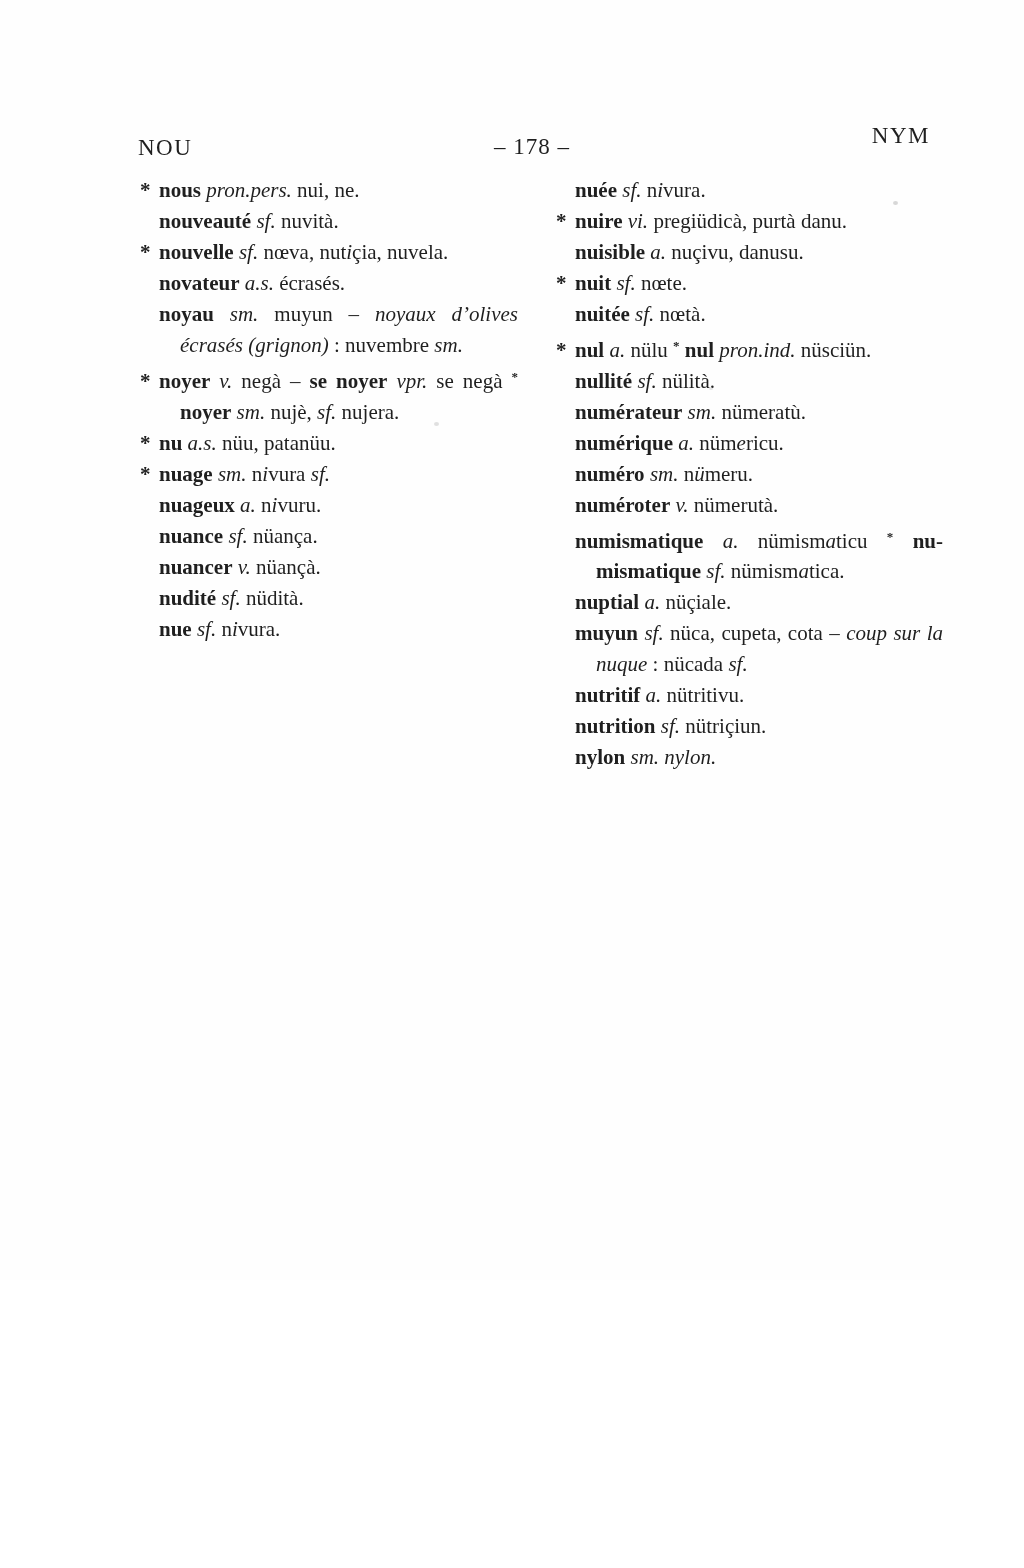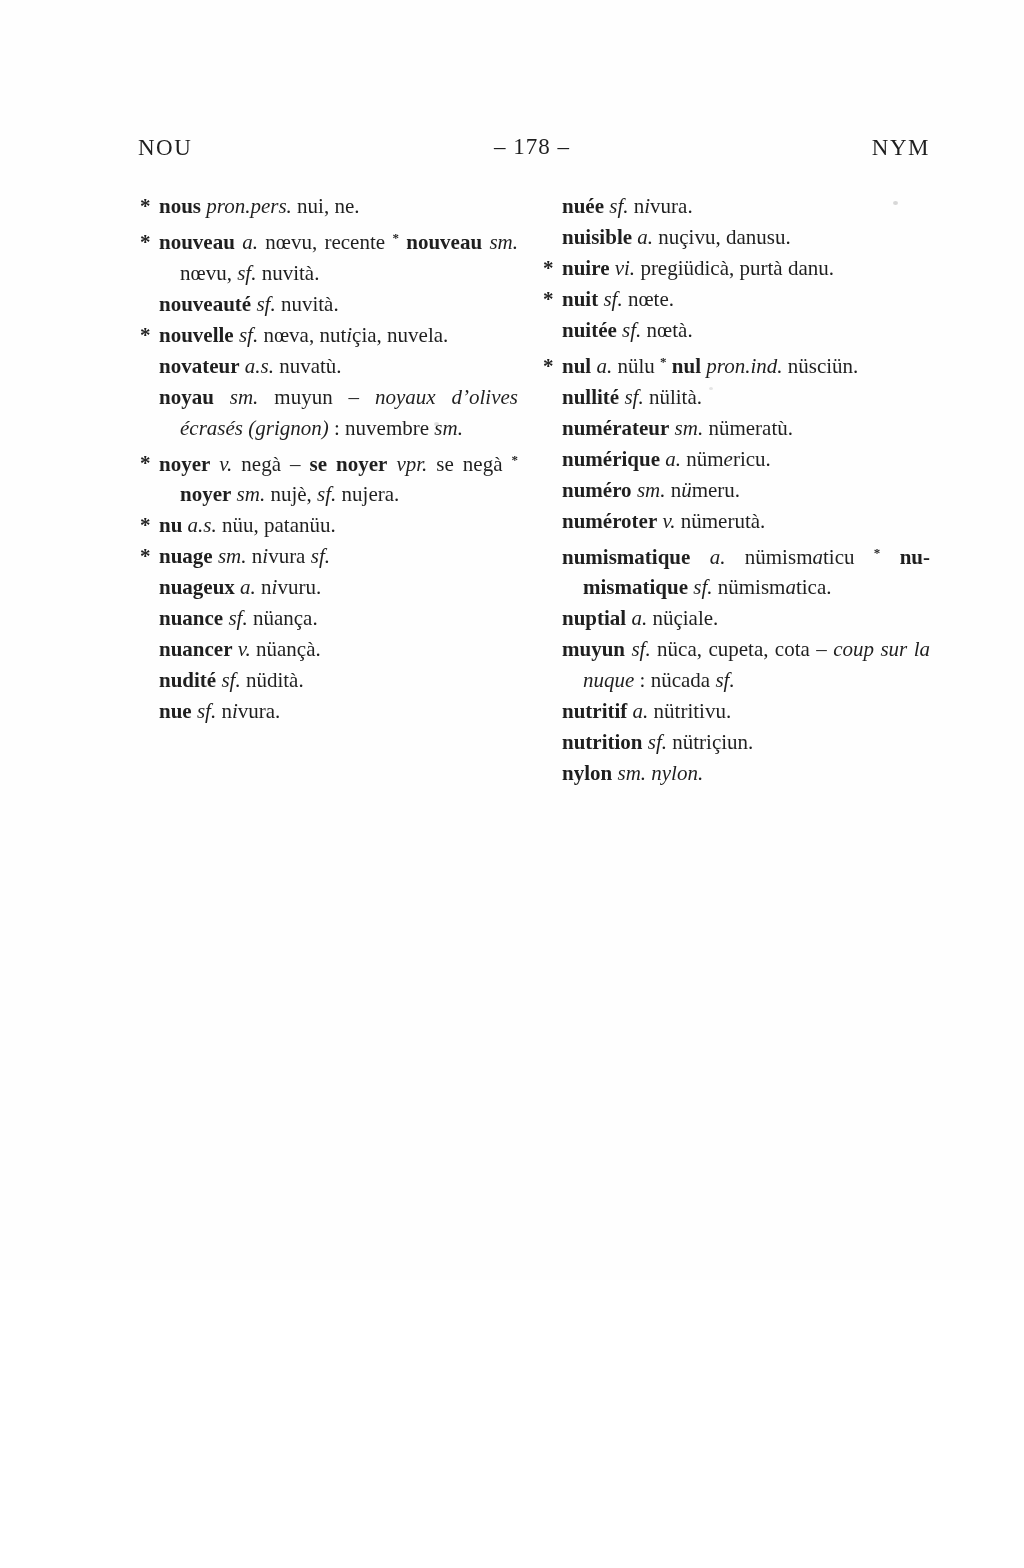--- a/index.html
+++ b/index.html
@@ -25,29 +25,28 @@
     display: flex;
     justify-content: space-between;
     align-items: flex-start;
     font-size: 23px;
   }
   .guide-word {
     letter-spacing: 1.5px;
   }
   .guide-left { position: relative; top: 12px; }
   .page-num   { position: relative; top: 5px; letter-spacing: 1px; margin-top: 6px; }
-  .guide-right{ position: relative; top: 12px; }
+  .guide-right{ position: relative; top: 0; }
 
   .columns {
     position: absolute;
     left: 140px;
     top: 175px;
     display: flex;
-    gap: 25px;
-    margin-top: 16px;
+    gap: 38px;
   }
   .column { width: 378px; }
   .column-right { width: 387px; }
 
   .entry {
     font-size: 21px;
     line-height: 31px;
     text-align: justify;
     padding-left: 40px;
     text-indent: -40px;
@@ -82,38 +81,37 @@
 
   <div class="running-head">
     <span class="guide-word guide-left">NOU</span>
     <span class="page-num">– 178 –</span>
     <span class="guide-word guide-right">NYM</span>
   </div>
 
   <div class="columns">
     <div class="column column-left" id="col-left">
         <div class="entry"><span class="lead-star">*</span><span class="seg-b">nous</span><span class="seg-i"> pron.pers.</span><span class="seg-r"> nui, ne.</span></div>
-        <div class="entry"><span class="lead-star">*</span><span class="seg-b">nouveau</span><span class="seg-i"> a.</span><span class="seg-r"> nœvu, recente </span><span class="seg-ms">*</span><span class="seg-b"> nouveau</span><span class="seg-i"> sm.</span><span class="seg-r"> nœvu, </span><span class="seg-i">sf.</span><span class="seg-r"> nuvità.</span></div>
         <div class="entry"><span class="lead-star"></span><span class="seg-b">nouveauté</span><span class="seg-i"> sf.</span><span class="seg-r"> nuvità.</span></div>
         <div class="entry"><span class="lead-star">*</span><span class="seg-b">nouvelle</span><span class="seg-i"> sf.</span><span class="seg-r"> nœva, nut</span><span class="seg-i">i</span><span class="seg-r">çia, nuvela.</span></div>
-        <div class="entry"><span class="lead-star"></span><span class="seg-b">novateur</span><span class="seg-i"> a.s.</span><span class="seg-r"> nuvatù.</span></div>
+        <div class="entry"><span class="lead-star"></span><span class="seg-b">novateur</span><span class="seg-i"> a.s.</span><span class="seg-r"> écrasés.</span></div>
         <div class="entry"><span class="lead-star"></span><span class="seg-b">noyau</span><span class="seg-i"> sm.</span><span class="seg-r"> muyun – </span><span class="seg-i">noyaux d’olives écrasés (grignon)</span><span class="seg-r"> : nuvembre </span><span class="seg-i">sm.</span></div>
         <div class="entry"><span class="lead-star">*</span><span class="seg-b">noyer</span><span class="seg-i"> v.</span><span class="seg-r"> negà – </span><span class="seg-b">se noyer</span><span class="seg-i"> vpr.</span><span class="seg-r"> se negà </span><span class="seg-ms">*</span><span class="seg-b"> noyer</span><span class="seg-i"> sm.</span><span class="seg-r"> nujè, </span><span class="seg-i">sf.</span><span class="seg-r"> nujera.</span></div>
         <div class="entry"><span class="lead-star">*</span><span class="seg-b">nu</span><span class="seg-i"> a.s.</span><span class="seg-r"> nüu, patanüu.</span></div>
         <div class="entry"><span class="lead-star">*</span><span class="seg-b">nuage</span><span class="seg-i"> sm.</span><span class="seg-r"> n</span><span class="seg-i">i</span><span class="seg-r">vura </span><span class="seg-i">sf.</span></div>
         <div class="entry"><span class="lead-star"></span><span class="seg-b">nuageux</span><span class="seg-i"> a.</span><span class="seg-r"> n</span><span class="seg-i">i</span><span class="seg-r">vuru.</span></div>
         <div class="entry"><span class="lead-star"></span><span class="seg-b">nuance</span><span class="seg-i"> sf.</span><span class="seg-r"> nüança.</span></div>
         <div class="entry"><span class="lead-star"></span><span class="seg-b">nuancer</span><span class="seg-i"> v.</span><span class="seg-r"> nüançà.</span></div>
         <div class="entry"><span class="lead-star"></span><span class="seg-b">nudité</span><span class="seg-i"> sf.</span><span class="seg-r"> nüdità.</span></div>
         <div class="entry"><span class="lead-star"></span><span class="seg-b">nue</span><span class="seg-i"> sf.</span><span class="seg-r"> n</span><span class="seg-i">i</span><span class="seg-r">vura.</span></div>
       </div>
     <div class="column column-right" id="col-right">
         <div class="entry"><span class="lead-star"></span><span class="seg-b">nuée</span><span class="seg-i"> sf.</span><span class="seg-r"> n</span><span class="seg-i">i</span><span class="seg-r">vura.</span></div>
+        <div class="entry"><span class="lead-star">*</span><span class="seg-b">nuire</span><span class="seg-i"> vi.</span><span class="seg-r"> pregiüdicà, purtà danu.</span></div>
         <div class="entry"><span class="lead-star"></span><span class="seg-b">nuisible</span><span class="seg-i"> a.</span><span class="seg-r"> nuçivu, danusu.</span></div>
-        <div class="entry"><span class="lead-star">*</span><span class="seg-b">nuire</span><span class="seg-i"> vi.</span><span class="seg-r"> pregiüdicà, purtà danu.</span></div>
         <div class="entry"><span class="lead-star">*</span><span class="seg-b">nuit</span><span class="seg-i"> sf.</span><span class="seg-r"> nœte.</span></div>
         <div class="entry"><span class="lead-star"></span><span class="seg-b">nuitée</span><span class="seg-i"> sf.</span><span class="seg-r"> nœtà.</span></div>
         <div class="entry"><span class="lead-star">*</span><span class="seg-b">nul</span><span class="seg-i"> a.</span><span class="seg-r"> nülu </span><span class="seg-ms">*</span><span class="seg-b"> nul</span><span class="seg-i"> pron.ind.</span><span class="seg-r"> nüsciün.</span></div>
         <div class="entry"><span class="lead-star"></span><span class="seg-b">nullité</span><span class="seg-i"> sf.</span><span class="seg-r"> nülità.</span></div>
         <div class="entry"><span class="lead-star"></span><span class="seg-b">numérateur</span><span class="seg-i"> sm.</span><span class="seg-r"> nümeratù.</span></div>
         <div class="entry"><span class="lead-star"></span><span class="seg-b">numérique</span><span class="seg-i"> a.</span><span class="seg-r"> nüm</span><span class="seg-i">e</span><span class="seg-r">ricu.</span></div>
         <div class="entry"><span class="lead-star"></span><span class="seg-b">numéro</span><span class="seg-i"> sm.</span><span class="seg-r"> n</span><span class="seg-i">ü</span><span class="seg-r">meru.</span></div>
         <div class="entry"><span class="lead-star"></span><span class="seg-b">numéroter</span><span class="seg-i"> v.</span><span class="seg-r"> nümerutà.</span></div>
         <div class="entry"><span class="lead-star"></span><span class="seg-b">numismatique</span><span class="seg-i"> a.</span><span class="seg-r"> nümism</span><span class="seg-i">a</span><span class="seg-r">ticu </span><span class="seg-ms">*</span><span class="seg-b"> nu-mismatique</span><span class="seg-i"> sf.</span><span class="seg-r"> nümism</span><span class="seg-i">a</span><span class="seg-r">tica.</span></div>
         <div class="entry"><span class="lead-star"></span><span class="seg-b">nuptial</span><span class="seg-i"> a.</span><span class="seg-r"> nüçiale.</span></div>

